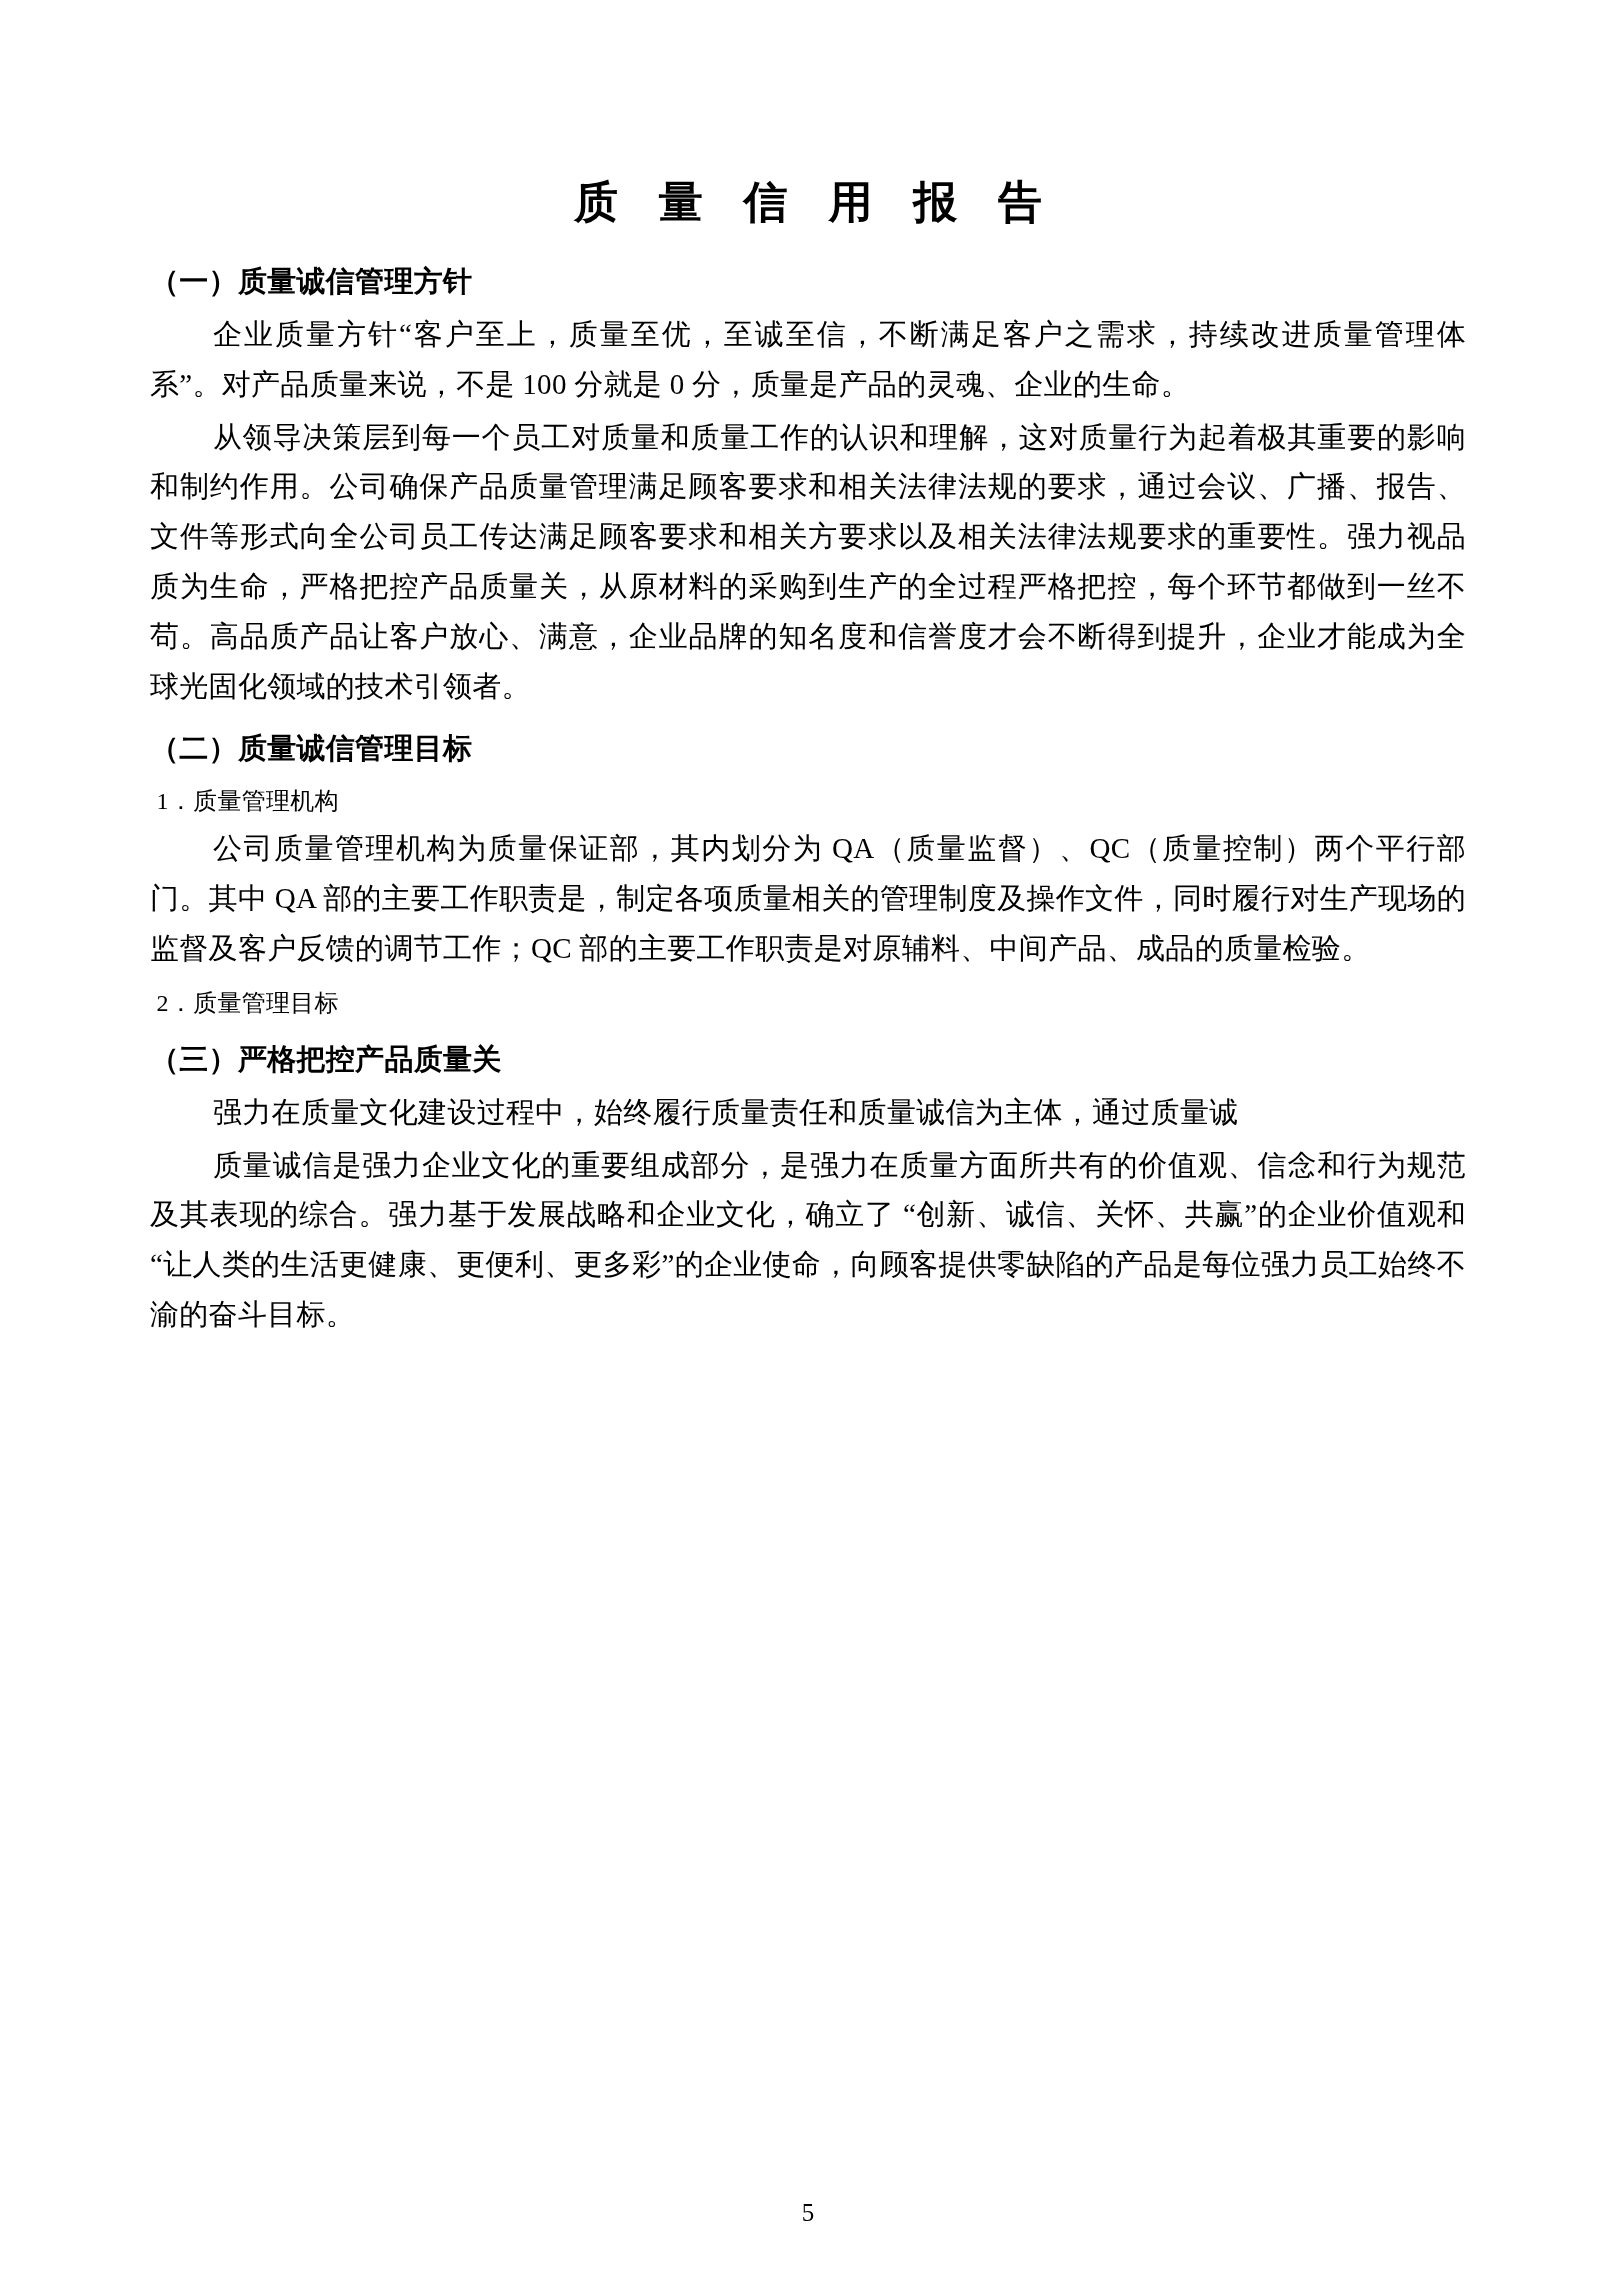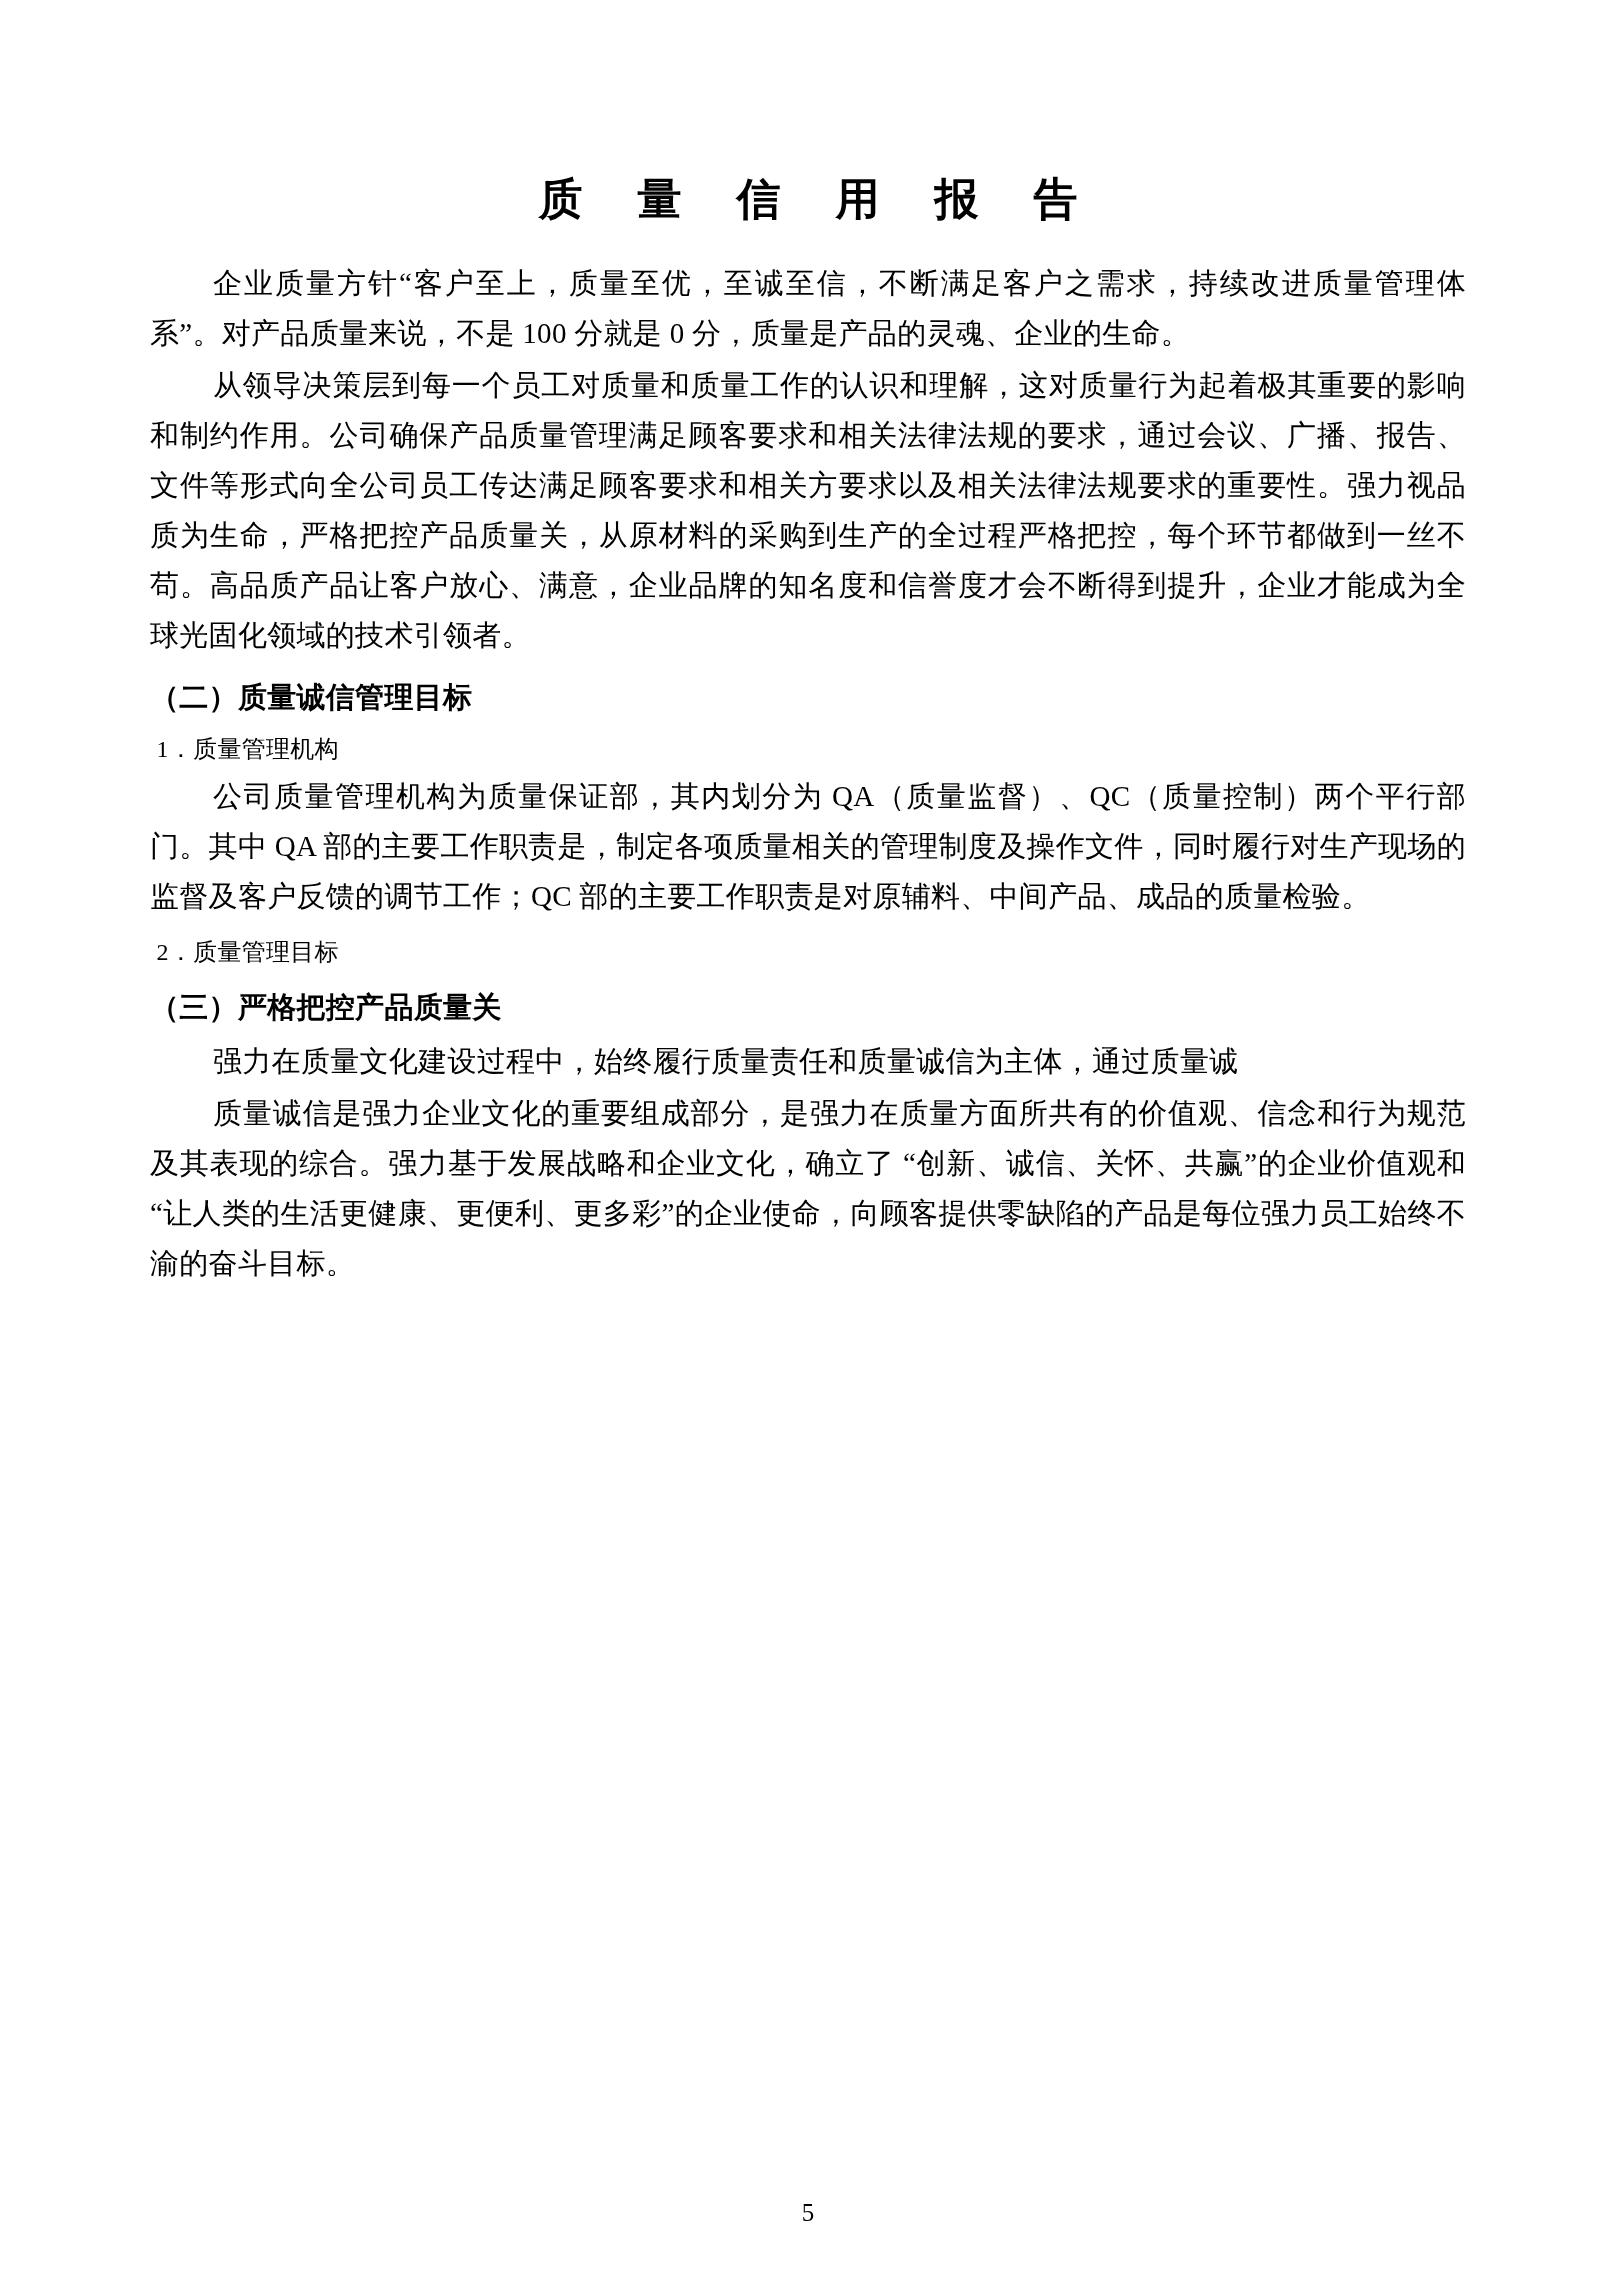--- a/index.html
+++ b/index.html
@@ -17,21 +17,21 @@
   .page {
     position: relative;
     width: 1616px;
     height: 2284px;
     box-sizing: border-box;
     padding: 176px 150px 0 150px;
     background: #ffffff;
   }
   .doc-title {
     text-align: center;
-    font-family: Liberation Mono, monospace;
+    font-family: Liberation Sans, sans-serif;
     font-weight: bold;
     font-size: 44px;
     letter-spacing: 14.3px;
     margin: 0 0 30px 0;
     padding-left: 14.3px;
     line-height: 1.2;
   }
   .heading {
     font-family: "DejaVu Sans", sans-serif;
     font-weight: bold;
@@ -69,20 +69,21 @@
     font-family: "Liberation Serif", serif;
   }
 </style>
 </head>
 <body>
 
 <div class="page">
 
   <h1 class="doc-title">质 量 信 用 报 告</h1>
 
+  <h2 class="heading">（一）质量诚信管理方针</h2>
   <p class="body-text">企业质量方针“客户至上，质量至优，至诚至信，不断满足客户之需求，持续改进质量管理体系”。对产品质量来说，不是 100 分就是 0 分，质量是产品的灵魂、企业的生命。</p>
   <p class="body-text">从领导决策层到每一个员工对质量和质量工作的认识和理解，这对质量行为起着极其重要的影响和制约作用。公司确保产品质量管理满足顾客要求和相关法律法规的要求，通过会议、广播、报告、文件等形式向全公司员工传达满足顾客要求和相关方要求以及相关法律法规要求的重要性。强力视品质为生命，严格把控产品质量关，从原材料的采购到生产的全过程严格把控，每个环节都做到一丝不苟。高品质产品让客户放心、满意，企业品牌的知名度和信誉度才会不断得到提升，企业才能成为全球光固化领域的技术引领者。</p>
 
   <h2 class="heading">（二）质量诚信管理目标</h2>
   <div class="sub-heading">1．质量管理机构</div>
   <p class="body-text">公司质量管理机构为质量保证部，其内划分为 QA（质量监督）、QC（质量控制）两个平行部门。其中 QA 部的主要工作职责是，制定各项质量相关的管理制度及操作文件，同时履行对生产现场的监督及客户反馈的调节工作；QC 部的主要工作职责是对原辅料、中间产品、成品的质量检验。</p>
   <div class="sub-heading">2．质量管理目标</div>
 
   <h2 class="heading">（三）严格把控产品质量关</h2>
   <p class="body-text">强力在质量文化建设过程中，始终履行质量责任和质量诚信为主体，通过质量诚</p>

